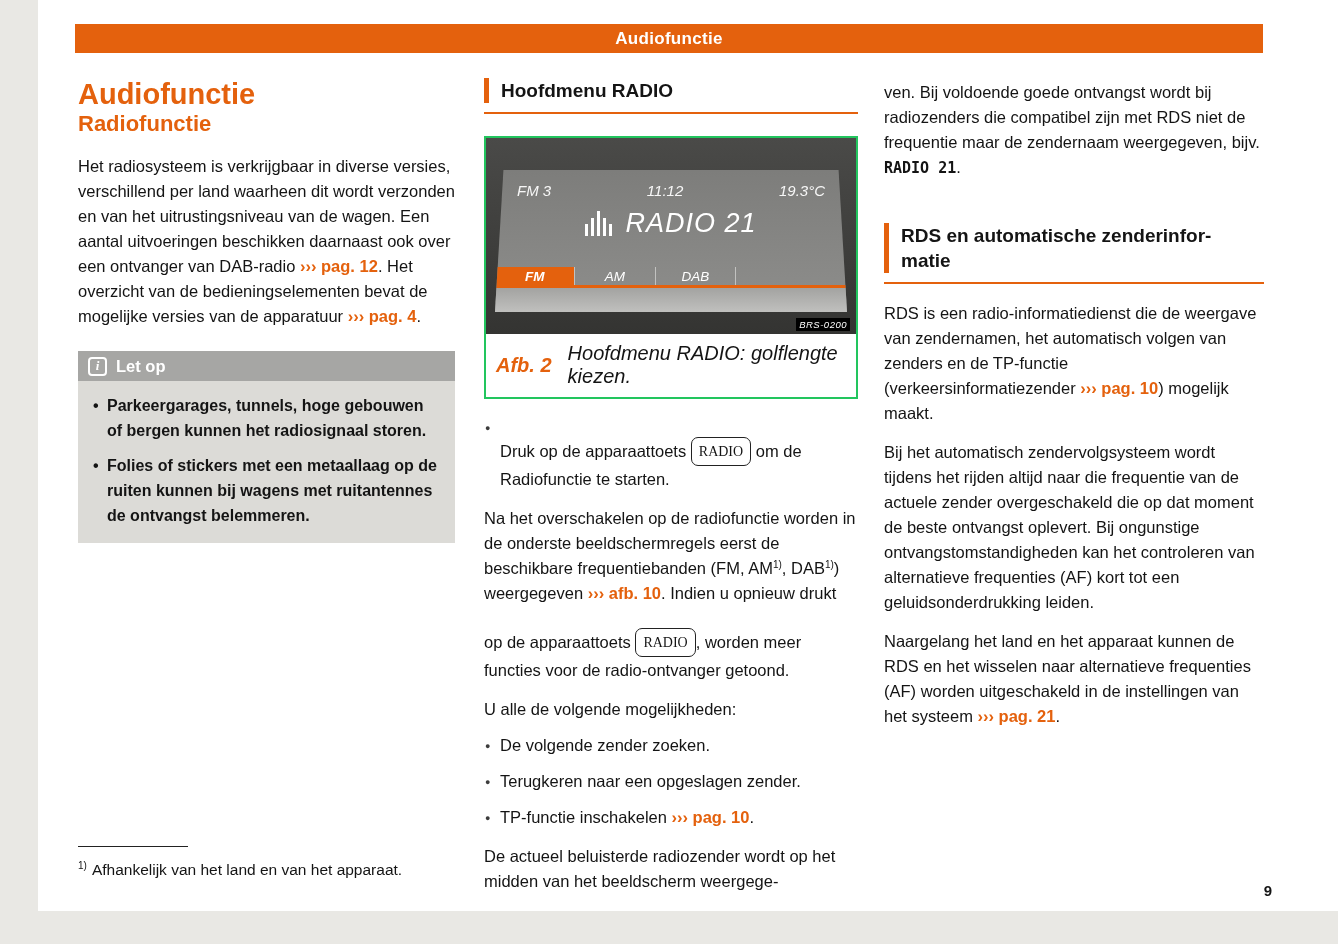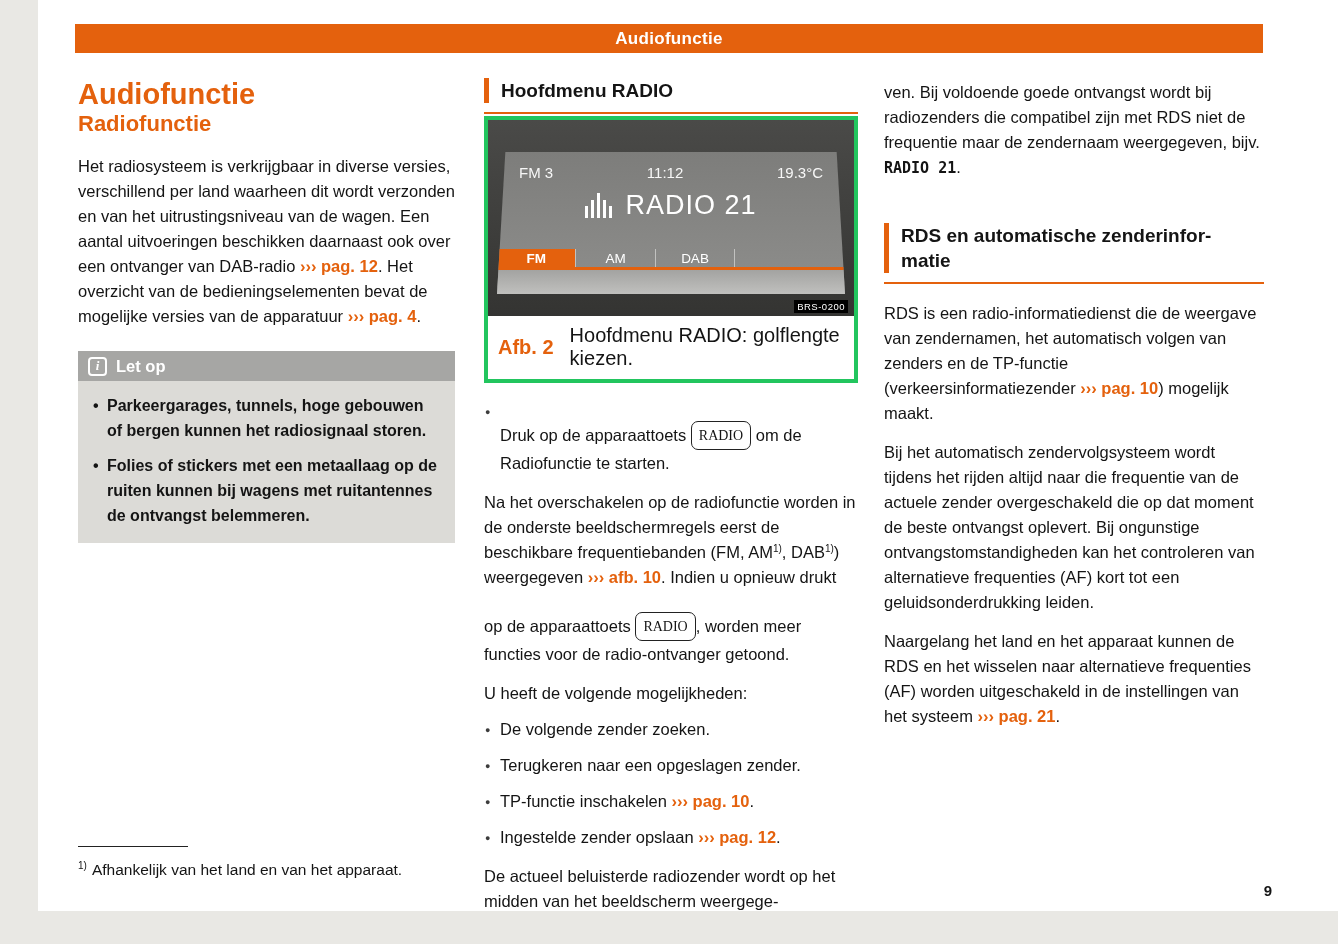--- a/index.html
+++ b/index.html
@@ -47,21 +47,21 @@
   .note-head{background:var(--note-head);height:30px;display:flex;align-items:center;gap:9px;
     padding:0 10px;color:#fff;font-weight:bold;font-size:16.5px;}
   .info-icon{width:19px;height:19px;border:2px solid #fff;border-radius:4px;display:flex;align-items:center;
     justify-content:center;font-size:13px;font-weight:bold;font-family:"Liberation Serif",serif;font-style:italic;}
   .note-body{background:var(--note-body);padding:12px 14px 15px;}
   .note-item{font-weight:bold;font-size:16px;line-height:25px;padding-left:15px;position:relative;}
   .note-item + .note-item{margin-top:10px;}
   .note-item::before{content:"•";position:absolute;left:1px;top:0;}
 
   
-  .figure{margin-top:2px;border:4px solid #22c55e;}
+  .figure{margin-top:22px;border:2px solid #22c55e;font-style:italic;}
   .bezel{position:relative;height:196px;background:linear-gradient(#4a4a48,#343432);}
   .screen{position:absolute;left:9px;right:9px;top:32px;bottom:22px;
     background:linear-gradient(#7d7d7b,#8e8e8c);
     clip-path:polygon(2.4% 0,97.6% 0,100% 100%,0 100%);}
   .screen-top{display:flex;justify-content:space-between;padding:12px 22px 0;color:#f7f7f7;font-size:15px;}
   .screen-station{margin-top:9px;display:flex;align-items:center;justify-content:center;gap:13px;
     color:#fff;font-size:27px;letter-spacing:1px;}
   .signal{display:flex;align-items:flex-end;gap:3px;}
   .signal i{display:block;width:3px;background:#fff;}
   .signal i:nth-child(1){height:12px;}
@@ -155,25 +155,24 @@
       <div class="figure-code">BRS-0200</div>
     </div>
     <figcaption class="figure-caption">
       <span class="cap-label">Afb. 2</span>
       <span>Hoofdmenu RADIO: golflengte kiezen.</span>
     </figcaption>
   </figure>
 
   <div class="opt mt16"><span>Druk op de apparaattoets </span><span class="seg-key">RADIO</span><span> om de Radiofunctie te starten.</span></div>
   <p class="para"><span>Na het overschakelen op de radiofunctie worden in de onderste beeldschermregels eerst de beschikbare frequentiebanden (FM, AM</span><span class="seg-sup">1)</span><span>, DAB</span><span class="seg-sup">1)</span><span>) weergegeven </span><span class="seg-link">››› afb. 10</span><span>. Indien u opnieuw drukt op de apparaattoets </span><span class="seg-key">RADIO</span><span>, worden meer functies voor de radio-ontvanger getoond.</span></p>
-  <p class="para">U heeft de volgende mogelijkheden:</p>
+  <p class="para">U alle de volgende mogelijkheden:</p>
   <div class="opt"><span>De volgende zender zoeken.</span></div>
   <div class="opt"><span>Terugkeren naar een opgeslagen zender.</span></div>
   <div class="opt"><span>TP-functie inschakelen </span><span class="seg-link">››› pag. 10</span><span>.</span></div>
-  <div class="opt"><span>Ingestelde zender opslaan </span><span class="seg-link">››› pag. 12</span><span>.</span></div>
   <p class="para">De actueel beluisterde radiozender wordt op het midden van het beeldscherm weergege-</p>
 </div>
 
 <div class="col col-right">
   <p class="para flush"><span>ven. Bij voldoende goede ontvangst wordt bij radiozenders die compatibel zijn met RDS niet de frequentie maar de zendernaam weergegeven, bijv. </span><span class="seg-mono">RADIO 21</span><span>.</span></p>
   <div class="h3 mt42">
     <span>RDS en automatische zenderinfor-
 matie</span>
   </div>
   <p class="para first"><span>RDS is een radio-informatiedienst die de weergave van zendernamen, het automatisch volgen van zenders en de TP-functie (verkeersinformatiezender </span><span class="seg-link">››› pag. 10</span><span>) mogelijk maakt.</span></p>

